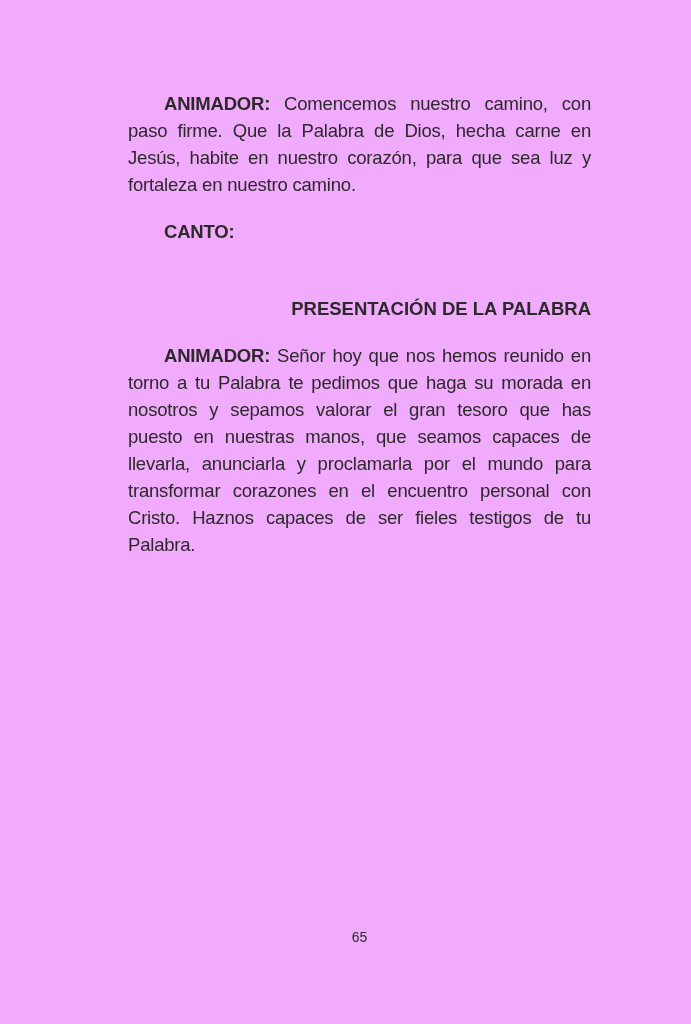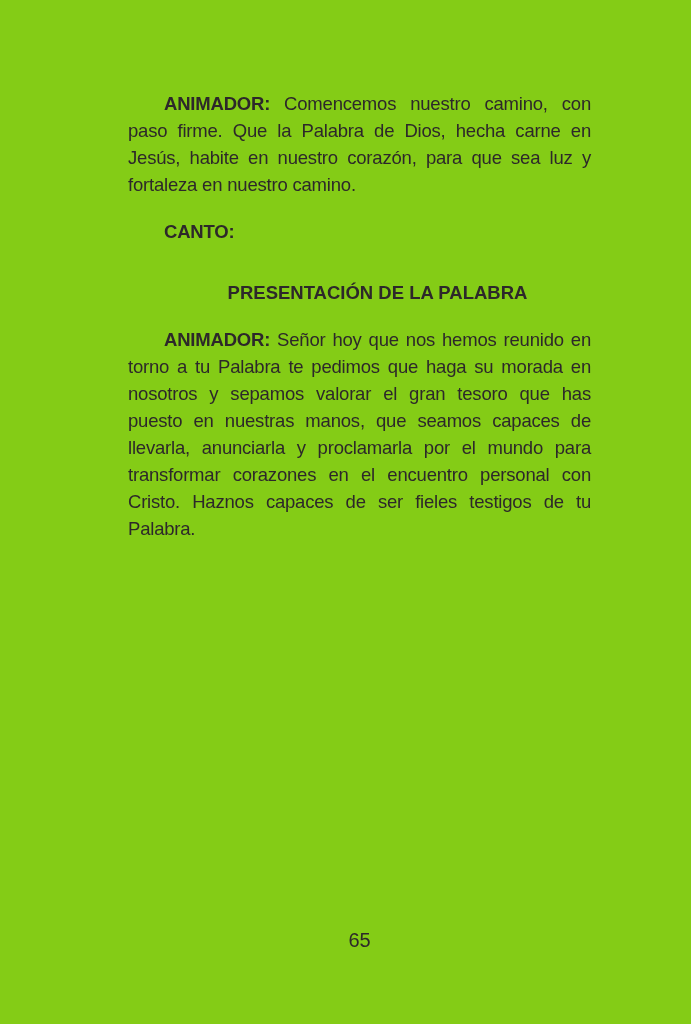--- a/index.html
+++ b/index.html
@@ -4,21 +4,21 @@
 <style>
   html, body {
     margin: 0;
     padding: 0;
     background: #ffffff;
   }
   .page {
     position: relative;
     width: 691px;
     height: 1024px;
-    background: #84cc16;
+    background: #f0abfc;
     overflow: hidden;
     font-family: "Liberation Sans", "DejaVu Sans", sans-serif;
     color: #2d282a;
   }
   .content {
     position: absolute;
     left: 128px;
     top: 90px;
     width: 463px;
     font-size: 18.5px;
@@ -27,36 +27,36 @@
     text-align: justify;
   }
   .para {
     margin: 0 0 20px 0;
     text-indent: 36px;
   }
   .speaker {
     font-weight: bold;
   }
   .section-heading {
-    margin: 34px 0 20px 0;
+    margin: 50px 0 20px 0;
     text-indent: 36px;
     font-weight: bold;
-    text-align: center;
+    text-align: right;
     letter-spacing: 0;
   }
   .quote {
     font-style: italic;
   }
   .folio {
     position: absolute;
     left: 128px;
     top: 929px;
     width: 463px;
     text-align: center;
-    font-size: 20px;
+    font-size: 14px;
     color: #2d282a;
   }
 </style>
 </head>
 <body>
 
 <div class="page">
 
   <div class="content">
 

